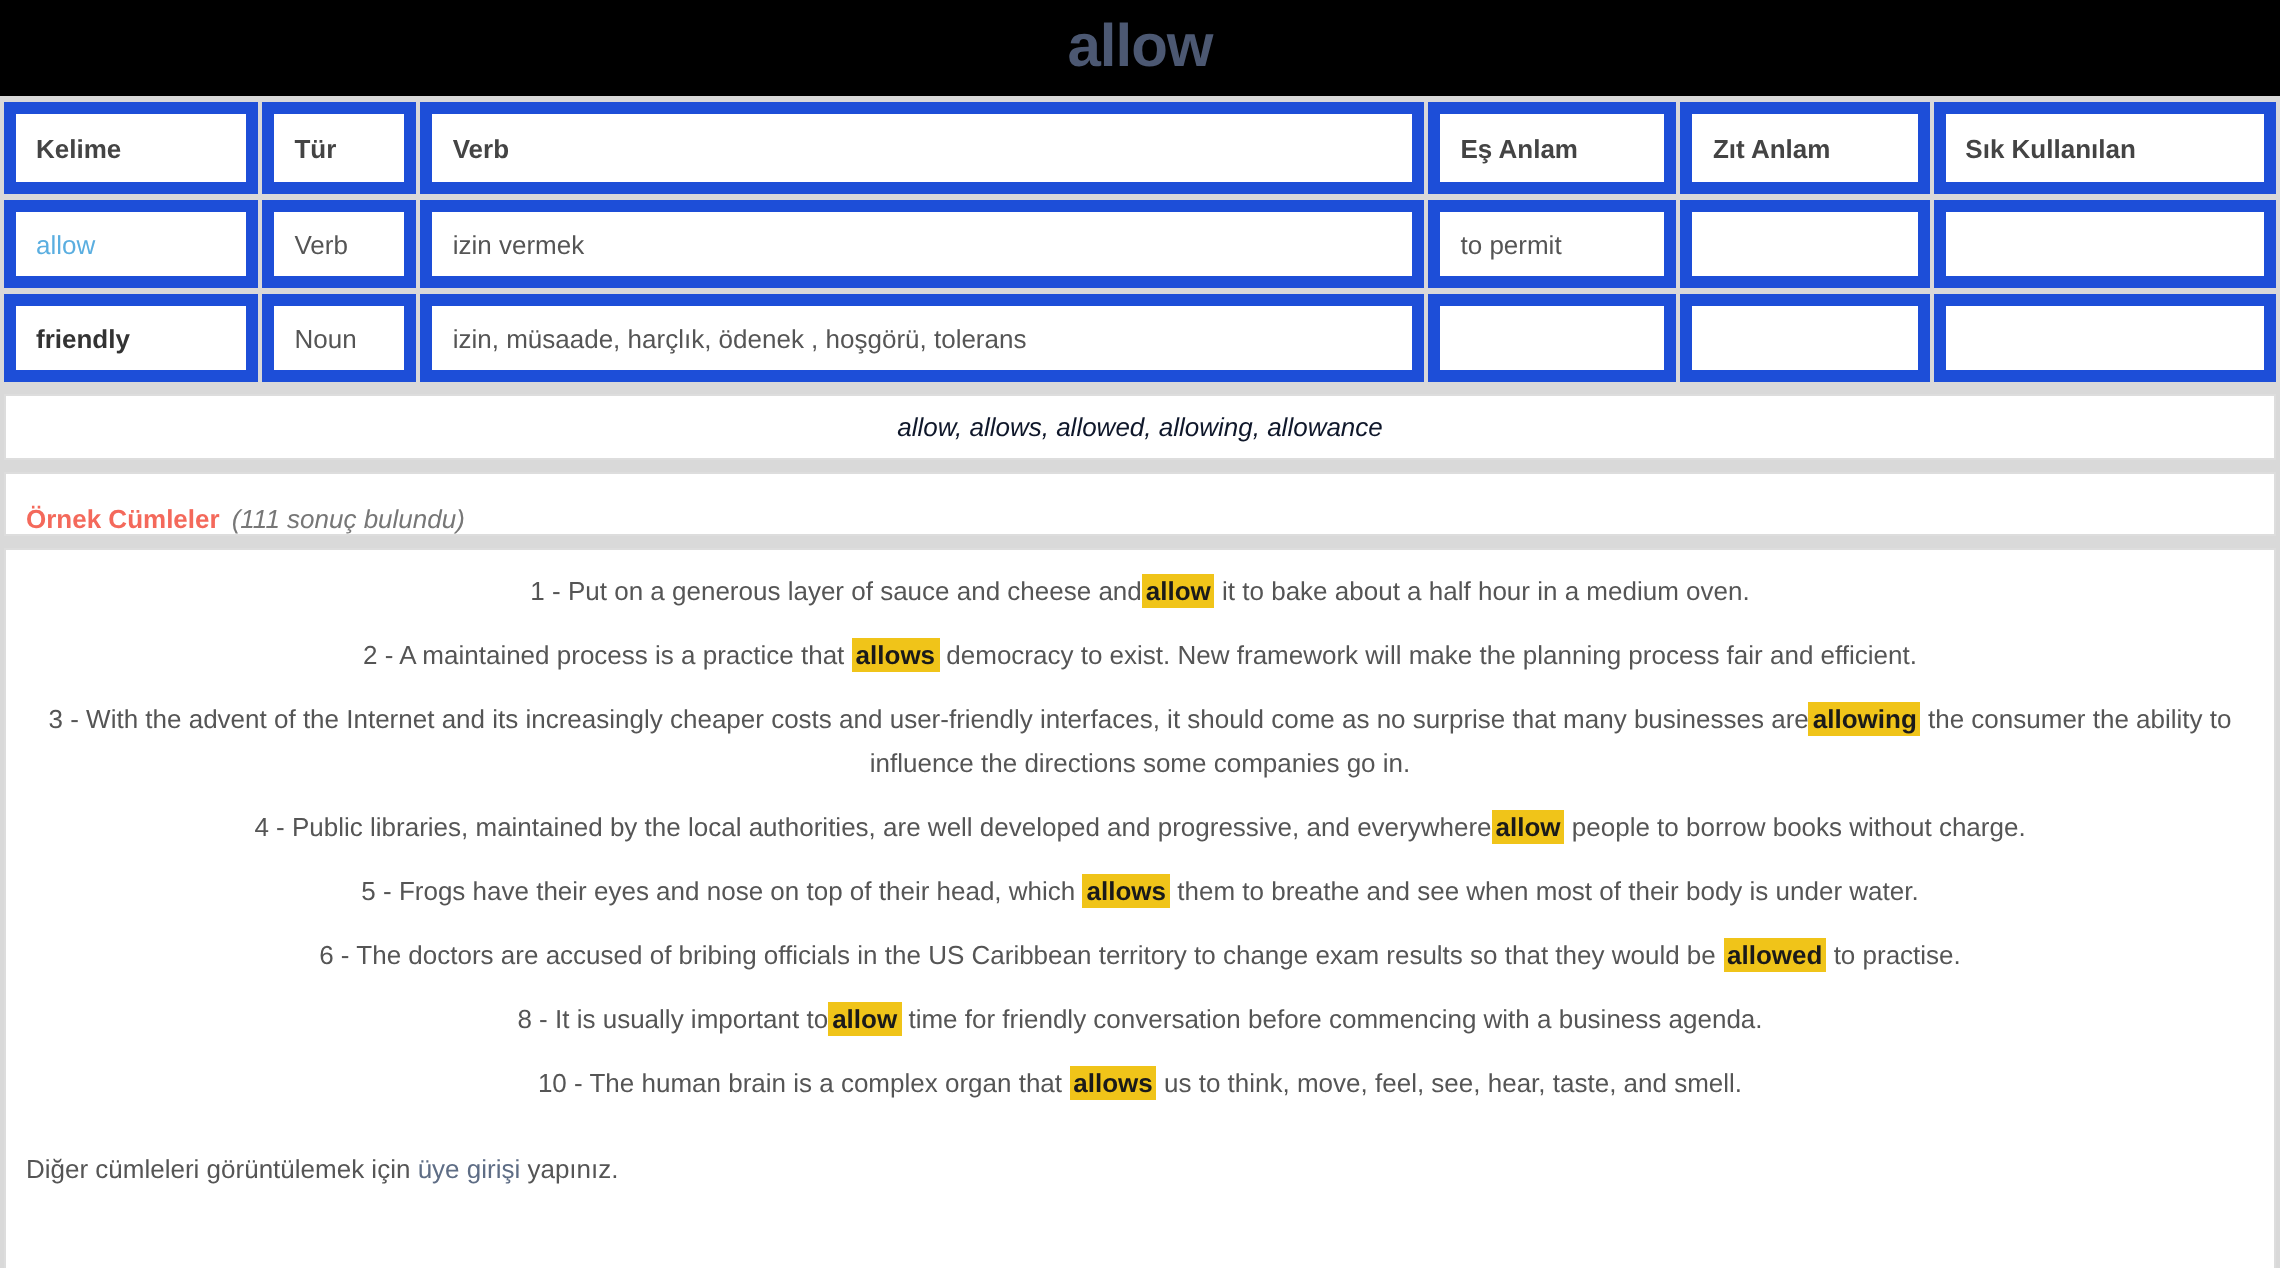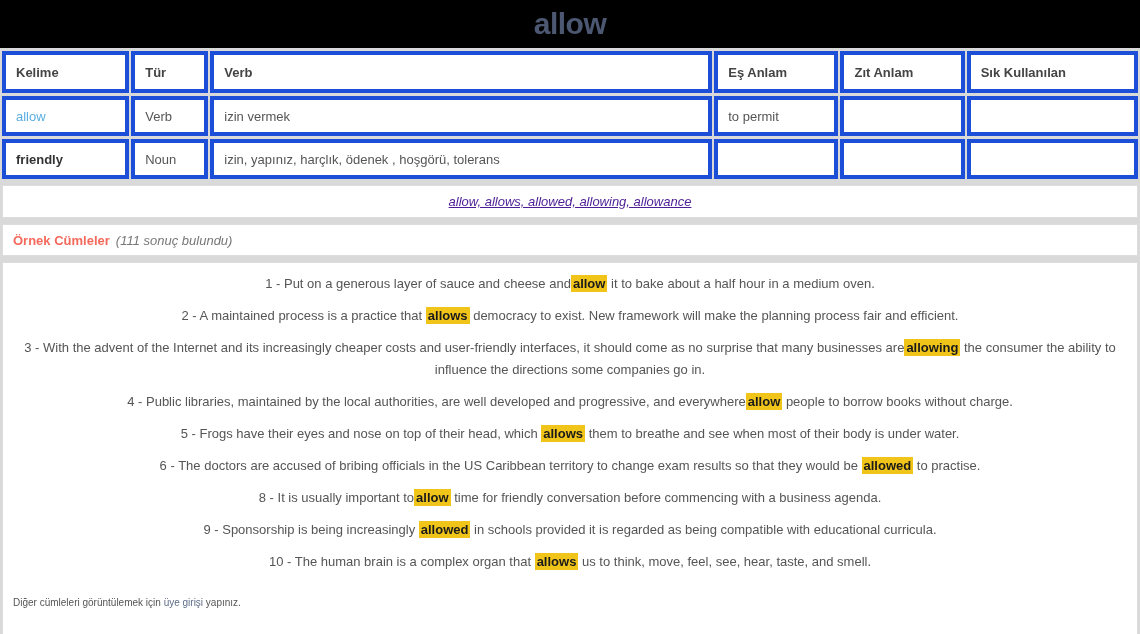--- a/index.html
+++ b/index.html
@@ -52,21 +52,21 @@
   .word-table col.c-kelime  { width: 127px; }
   .word-table col.c-tur     { width: 77px;  }
   .word-table col.c-anlam   { width: 501px; }
   .word-table col.c-es      { width: 124px; }
   .word-table col.c-zit     { width: 124px; }
   .word-table col.c-sik     { width: 171px; }
 
   .word-table th,
   .word-table td {
     background: #ffffff;
-    border: 4px solid #1d4ed8;
+    border: 6px solid #1d4ed8;
     height: 32px;
     padding: 0 10px;
     text-align: left;
     vertical-align: middle;
     font-weight: normal;
     font-size: 13px;
     color: #555555;
     overflow: hidden;
     white-space: nowrap;
   }
@@ -87,31 +87,30 @@
   
   .forms-card {
     margin: 3px 2px 0 2px;
     height: 33px;
     display: flex;
     align-items: center;
     justify-content: center;
   }
   .forms-text {
     font-style: italic;
-    color: #4c1d95;
-    font-size: 13px;
-    text-decoration: underline;
+    color: #0f172a;
+    font-size: 13px;
   }
 
   
   .examples-head-card {
     margin: 6px 2px 0 2px;
     height: 32px;
     display: flex;
-    align-items: center;
+    align-items: flex-end;
     padding-left: 10px;
   }
   .examples-title {
     color: #f4695b;
     font-weight: bold;
     font-size: 13px;
     margin-right: 6px;
   }
   .examples-count {
     color: #777777;
@@ -135,21 +134,21 @@
   }
   .sentence:last-of-type { margin-bottom: 0; }
   mark.hl {
     background: #f0c419;
     color: #1a1a1a;
     font-weight: bold;
     padding: 1px 2px;
   }
   .login-note {
     margin-top: 24px;
-    font-size: 10px;
+    font-size: 13px;
     color: #555555;
   }
   .login-link {
     color: #5e6d85;
     text-decoration: none;
   }
 </style>
 </head>
 <body>
 
@@ -181,21 +180,21 @@
       <td><span class="word-link">allow</span></td>
       <td>Verb</td>
       <td>izin vermek</td>
       <td>to permit</td>
       <td></td>
       <td></td>
     </tr>
     <tr>
       <td><span class="word-bold">friendly</span></td>
       <td>Noun</td>
-      <td>izin, yapınız, harçlık, ödenek , hoşgörü, tolerans</td>
+      <td>izin, müsaade, harçlık, ödenek , hoşgörü, tolerans</td>
       <td></td>
       <td></td>
       <td></td>
     </tr>
   </tbody>
 </table>
 
 <div class="card forms-card">
   <span class="forms-text">allow, allows, allowed, allowing, allowance</span>
 </div>
@@ -207,19 +206,18 @@
 
 <div class="card sentences-card">
   <div id="sentence-list">
       <p class="sentence"><span>1 - </span><span>Put on a generous layer of sauce and cheese and</span><mark class="hl">allow</mark><span> it to bake about a half hour in a medium oven.</span></p>
       <p class="sentence"><span>2 - </span><span>A maintained process is a practice that </span><mark class="hl">allows</mark><span> democracy to exist. New framework will make the planning process fair and efficient.</span></p>
       <p class="sentence"><span>3 - </span><span>With the advent of the Internet and its increasingly cheaper costs and user-friendly interfaces, it should come as no surprise that many businesses are</span><mark class="hl">allowing</mark><span> the consumer the ability to influence the directions some companies go in.</span></p>
       <p class="sentence"><span>4 - </span><span>Public libraries, maintained by the local authorities, are well developed and progressive, and everywhere</span><mark class="hl">allow</mark><span> people to borrow books without charge.</span></p>
       <p class="sentence"><span>5 - </span><span>Frogs have their eyes and nose on top of their head, which </span><mark class="hl">allows</mark><span> them to breathe and see when most of their body is under water.</span></p>
       <p class="sentence"><span>6 - </span><span>The doctors are accused of bribing officials in the US Caribbean territory to change exam results so that they would be </span><mark class="hl">allowed</mark><span> to practise.</span></p>
       <p class="sentence"><span>8 - </span><span>It is usually important to</span><mark class="hl">allow</mark><span> time for friendly conversation before commencing with a business agenda.</span></p>
-      <p class="sentence"><span>9 - </span><span>Sponsorship is being increasingly </span><mark class="hl">allowed</mark><span> in schools provided it is regarded as being compatible with educational curricula.</span></p>
       <p class="sentence"><span>10 - </span><span>The human brain is a complex organ that </span><mark class="hl">allows</mark><span> us to think, move, feel, see, hear, taste, and smell.</span></p>
     </div>
   <div class="login-note">
     <span>Diğer cümleleri görüntülemek için </span><a class="login-link" href="#">üye girişi</a><span> yapınız.</span>
   </div>
 </div>
 
 </body></html>

